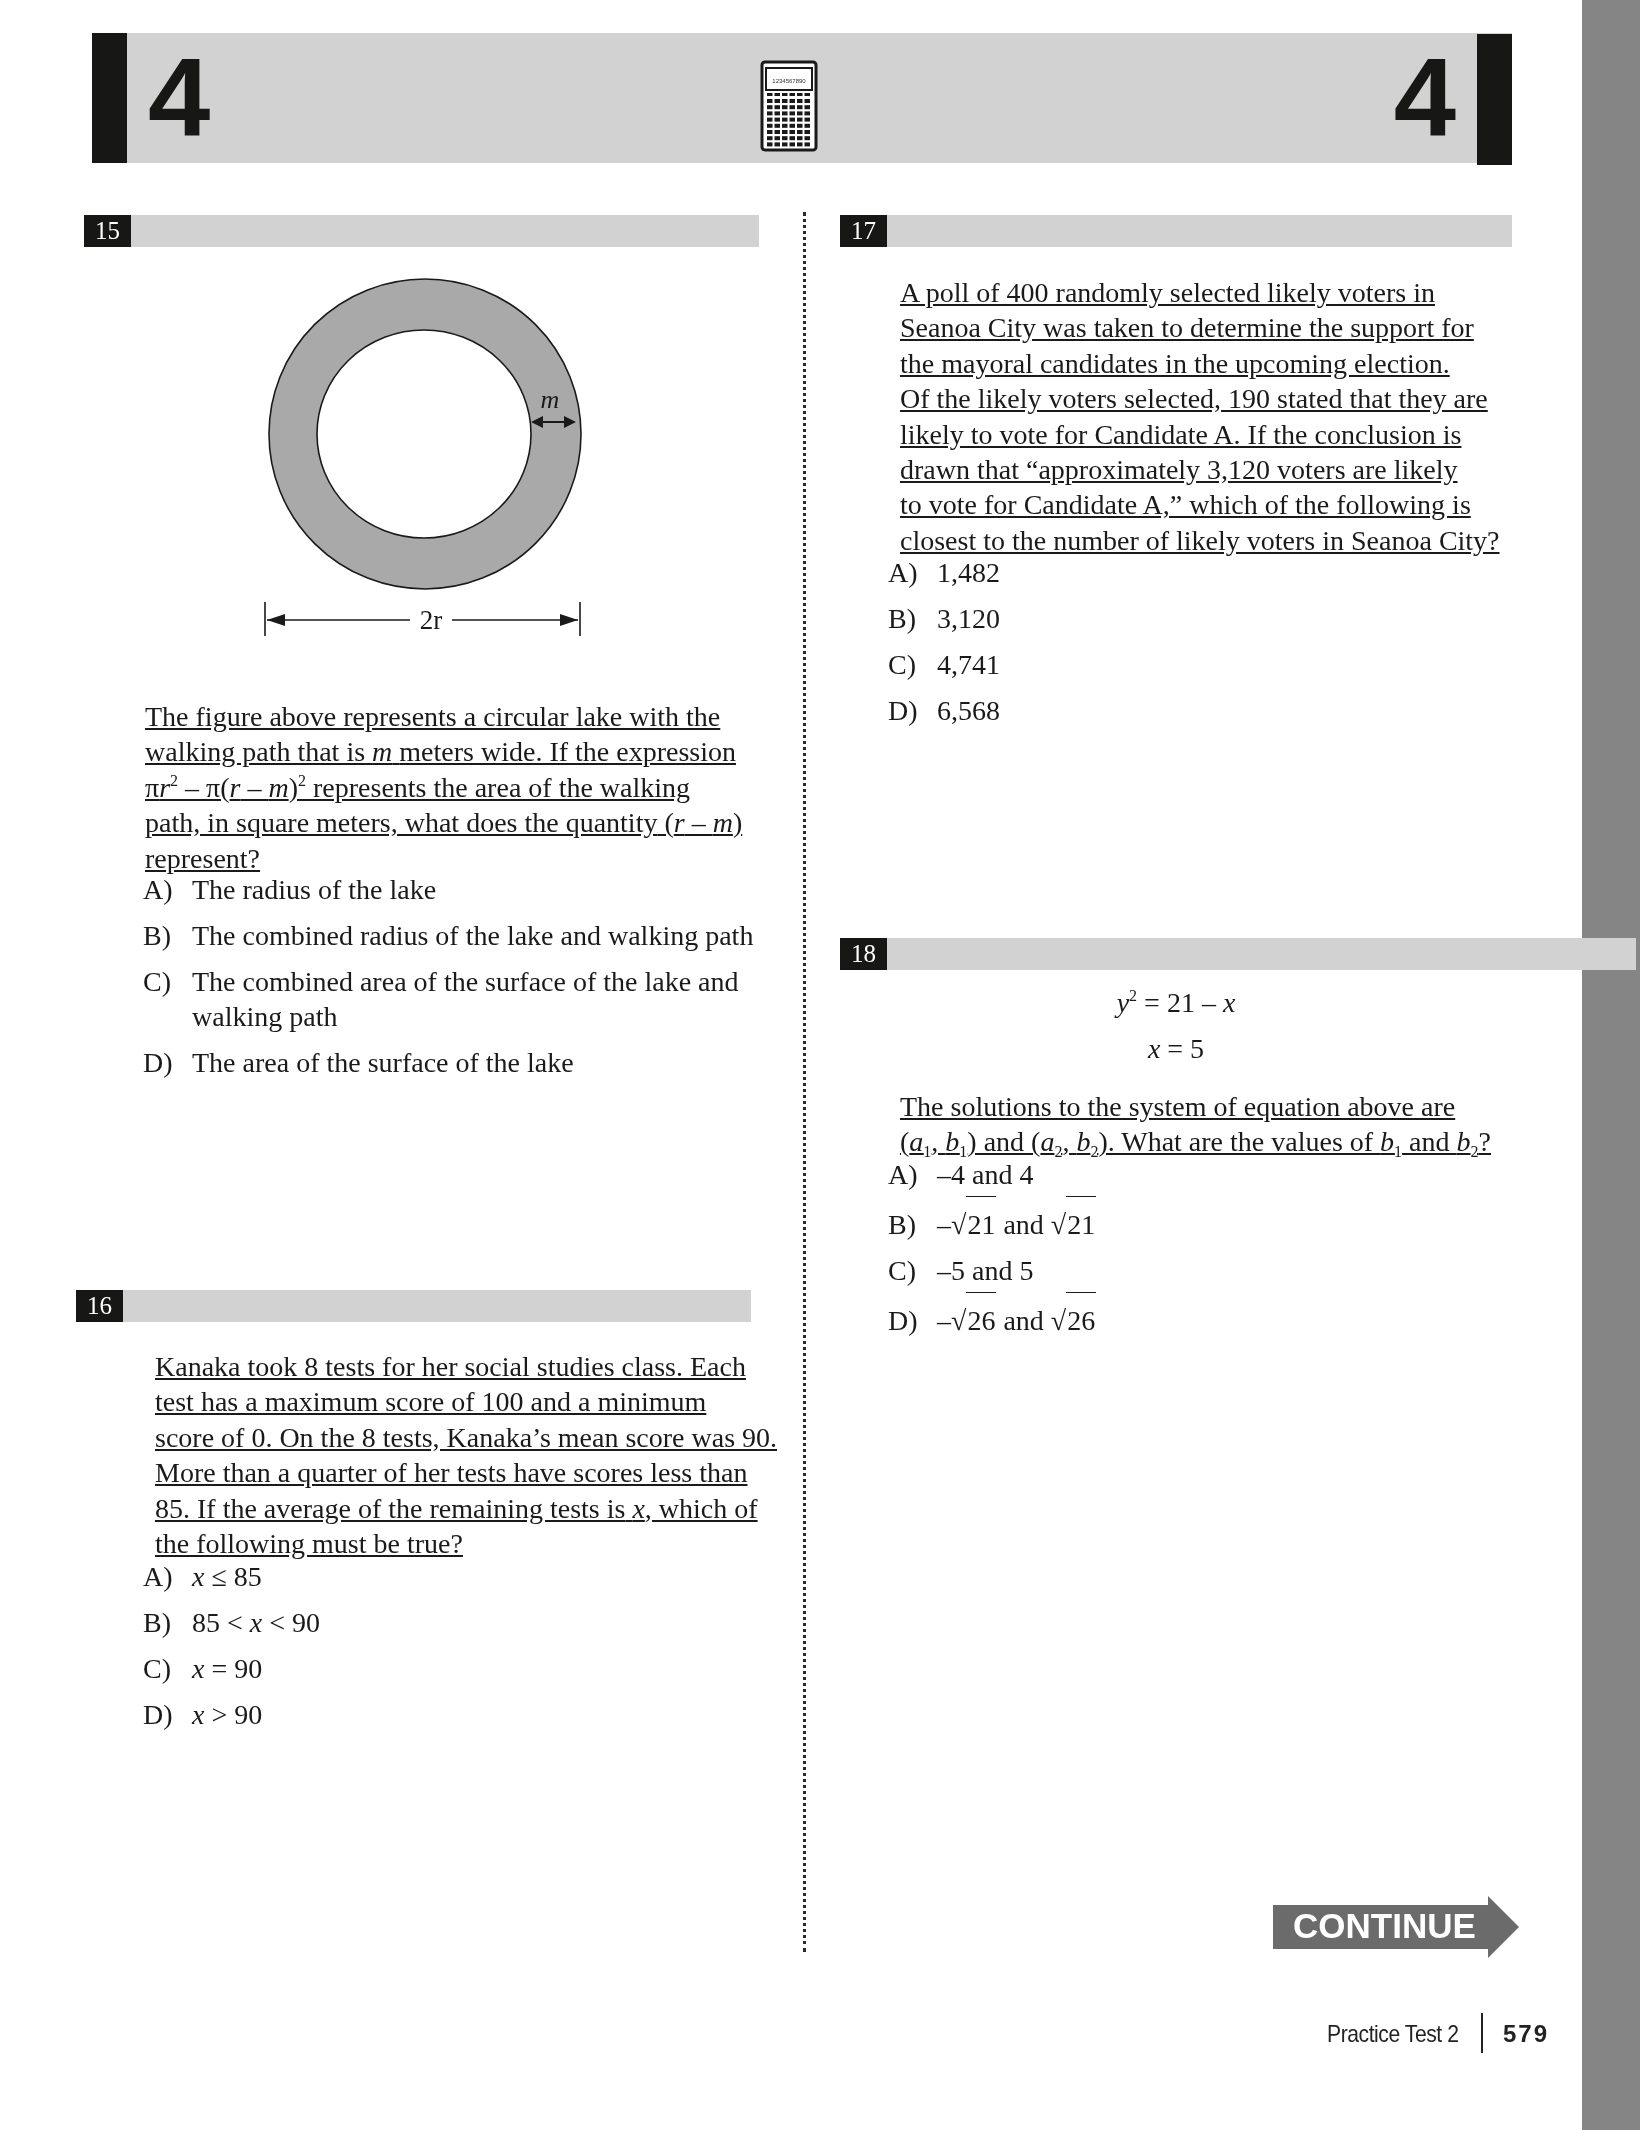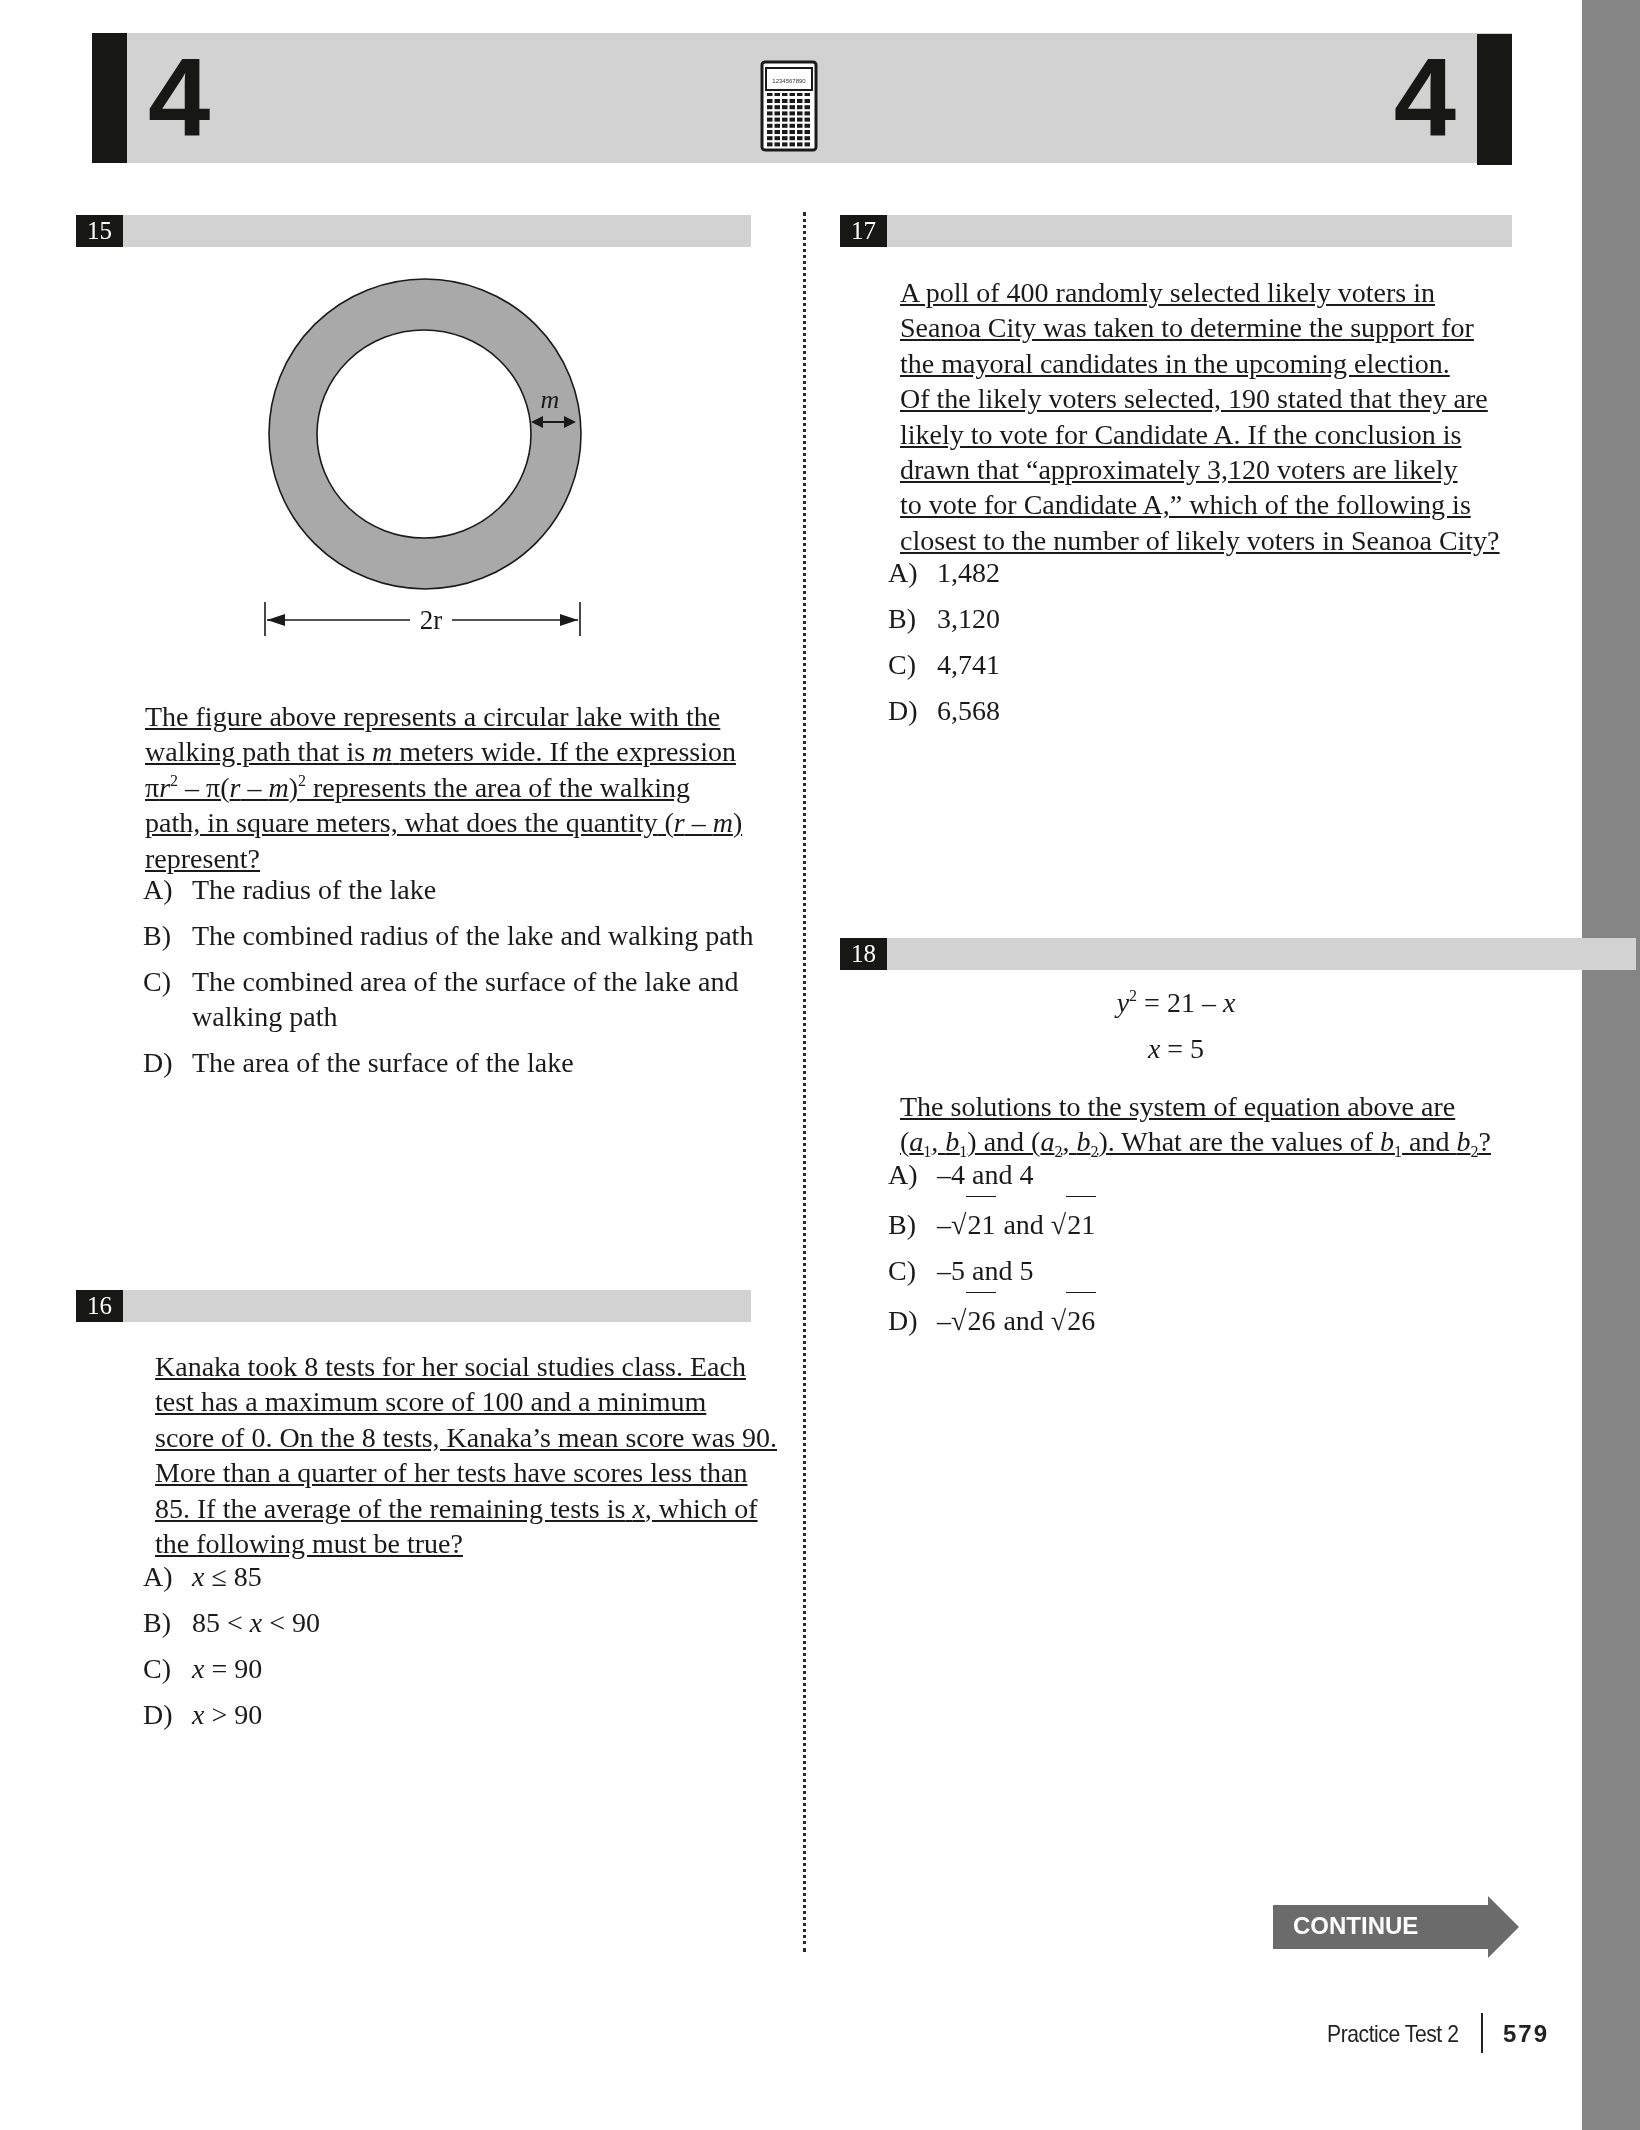--- a/index.html
+++ b/index.html
@@ -36,21 +36,21 @@
   .equation { position: absolute; left: 840px; width: 672px; text-align: center; font-size: 28px; line-height: 35px; }
   i, .it { font-style: italic; }
   sup { font-size: 16px; vertical-align: 11px; line-height: 0; }
   sub { font-size: 16px; vertical-align: -6px; line-height: 0; }
   .sqrt { display: inline-block; }
   .rad { border-top: 1.6px solid #1a1a1a; padding: 12px 1px; }
 
   .continue { position: absolute; left: 1273px; top: 1896px; }
   .continue-label {
     position: absolute; left: 0; top: 8px; width: 200px; height: 44px; line-height: 44px;
-    color: #ffffff; font-family: "Liberation Sans", "DejaVu Sans", sans-serif; font-weight: bold; font-size: 24px;
+    color: #ffffff; font-family: "Liberation Sans", "DejaVu Sans", sans-serif; font-weight: bold; font-size: 35px;
     padding-left: 20px;
   }
   .footer-text {
     position: absolute; top: 2019px; font-family: "Liberation Sans", "DejaVu Sans", sans-serif; font-size: 24px;
     line-height: 30px; color: #222;
   }
   .footer-title { left: 1327px; letter-spacing: -0.5px; transform: scaleX(0.88); transform-origin: left; }
   .footer-sep { position: absolute; left: 1481px; top: 2013px; width: 2px; height: 40px; background: #222; }
   .footer-page { left: 1503px; font-weight: bold; letter-spacing: 2px; }
 </style>
@@ -122,21 +122,21 @@
         <rect x="37" y="82.4" width="5.5" height="4"></rect>
         <rect x="44.5" y="82.4" width="5.5" height="4"></rect>
       </g>
   </svg>
   <div class="section-num right">4</div>
   <div class="banner-bar-right"></div>
 </div>
 
 <div class="divider"></div>
 
-<div class="qbar" style="left:76px; top:215px; width:675px;">
+<div class="qbar" style="left:84px; top:215px; width:675px;">
   <div class="qnum">15</div>
 </div>
 
 <svg style="position:absolute; left:250px; top:270px;" width="350" height="380">
   <ellipse cx="175" cy="164" rx="156" ry="155" fill="#a9a9a9" stroke="#1a1a1a" stroke-width="1.6"></ellipse>
   <ellipse cx="174" cy="164" rx="107" ry="104" fill="#ffffff" stroke="#1a1a1a" stroke-width="1.6"></ellipse>
   <g>
     <line x1="285" y1="152" x2="322" y2="152" stroke="#1a1a1a" stroke-width="2"></line>
     <polygon points="281,152 293,146 293,158" fill="#1a1a1a"></polygon>
     <polygon points="326,152 314,146 314,158" fill="#1a1a1a"></polygon>

